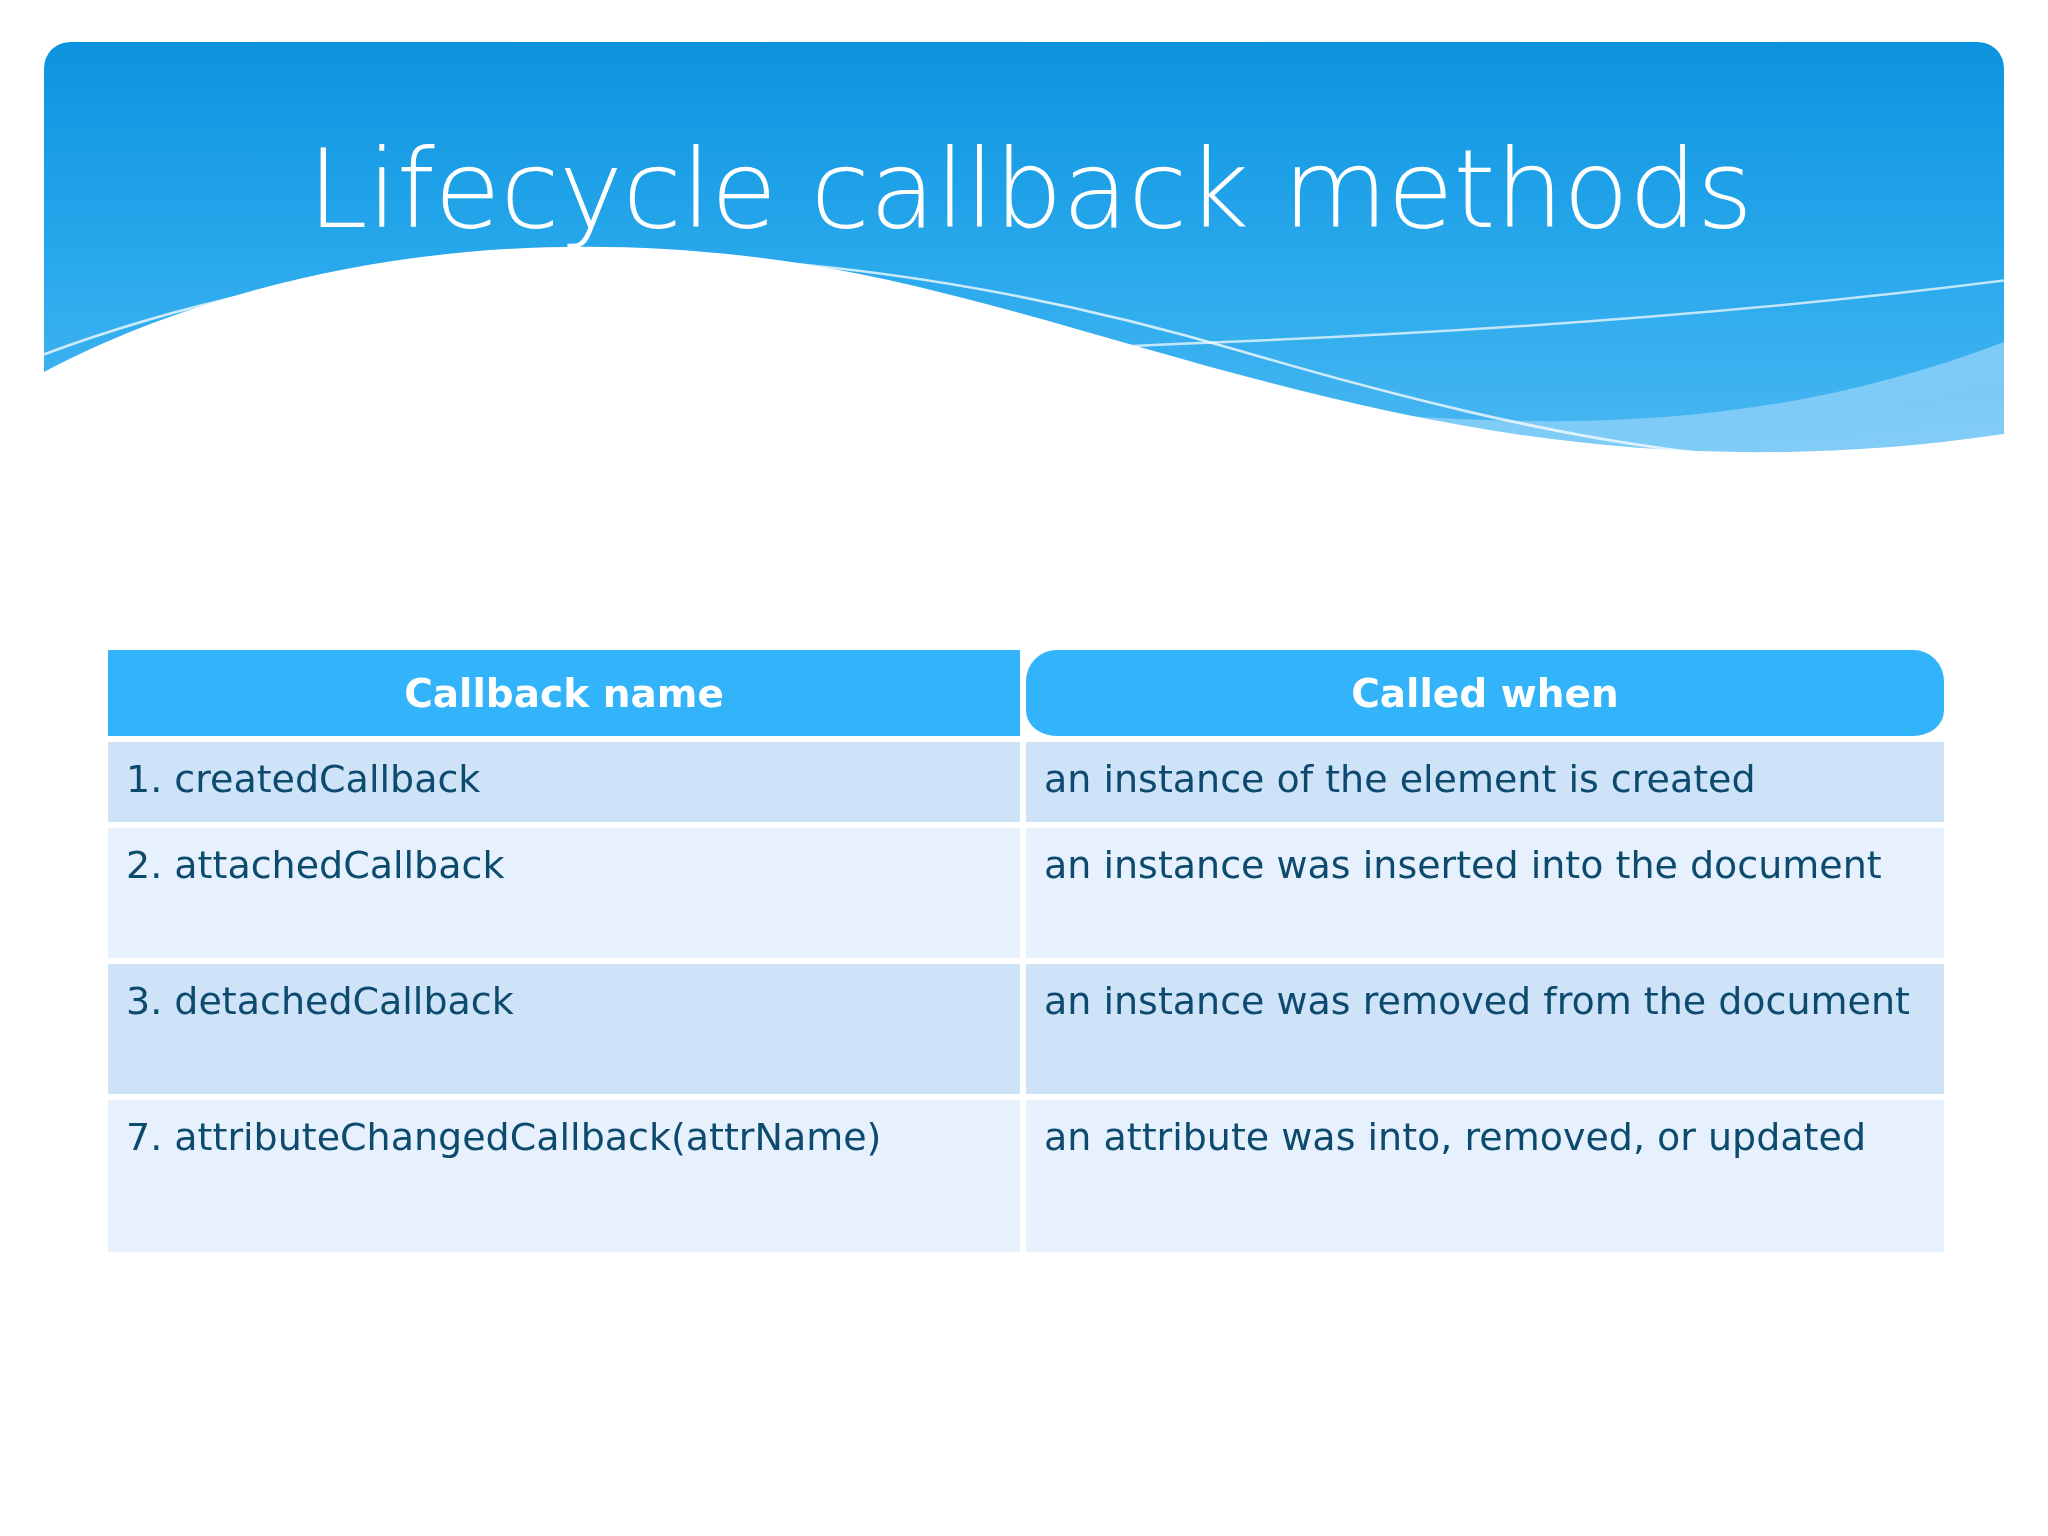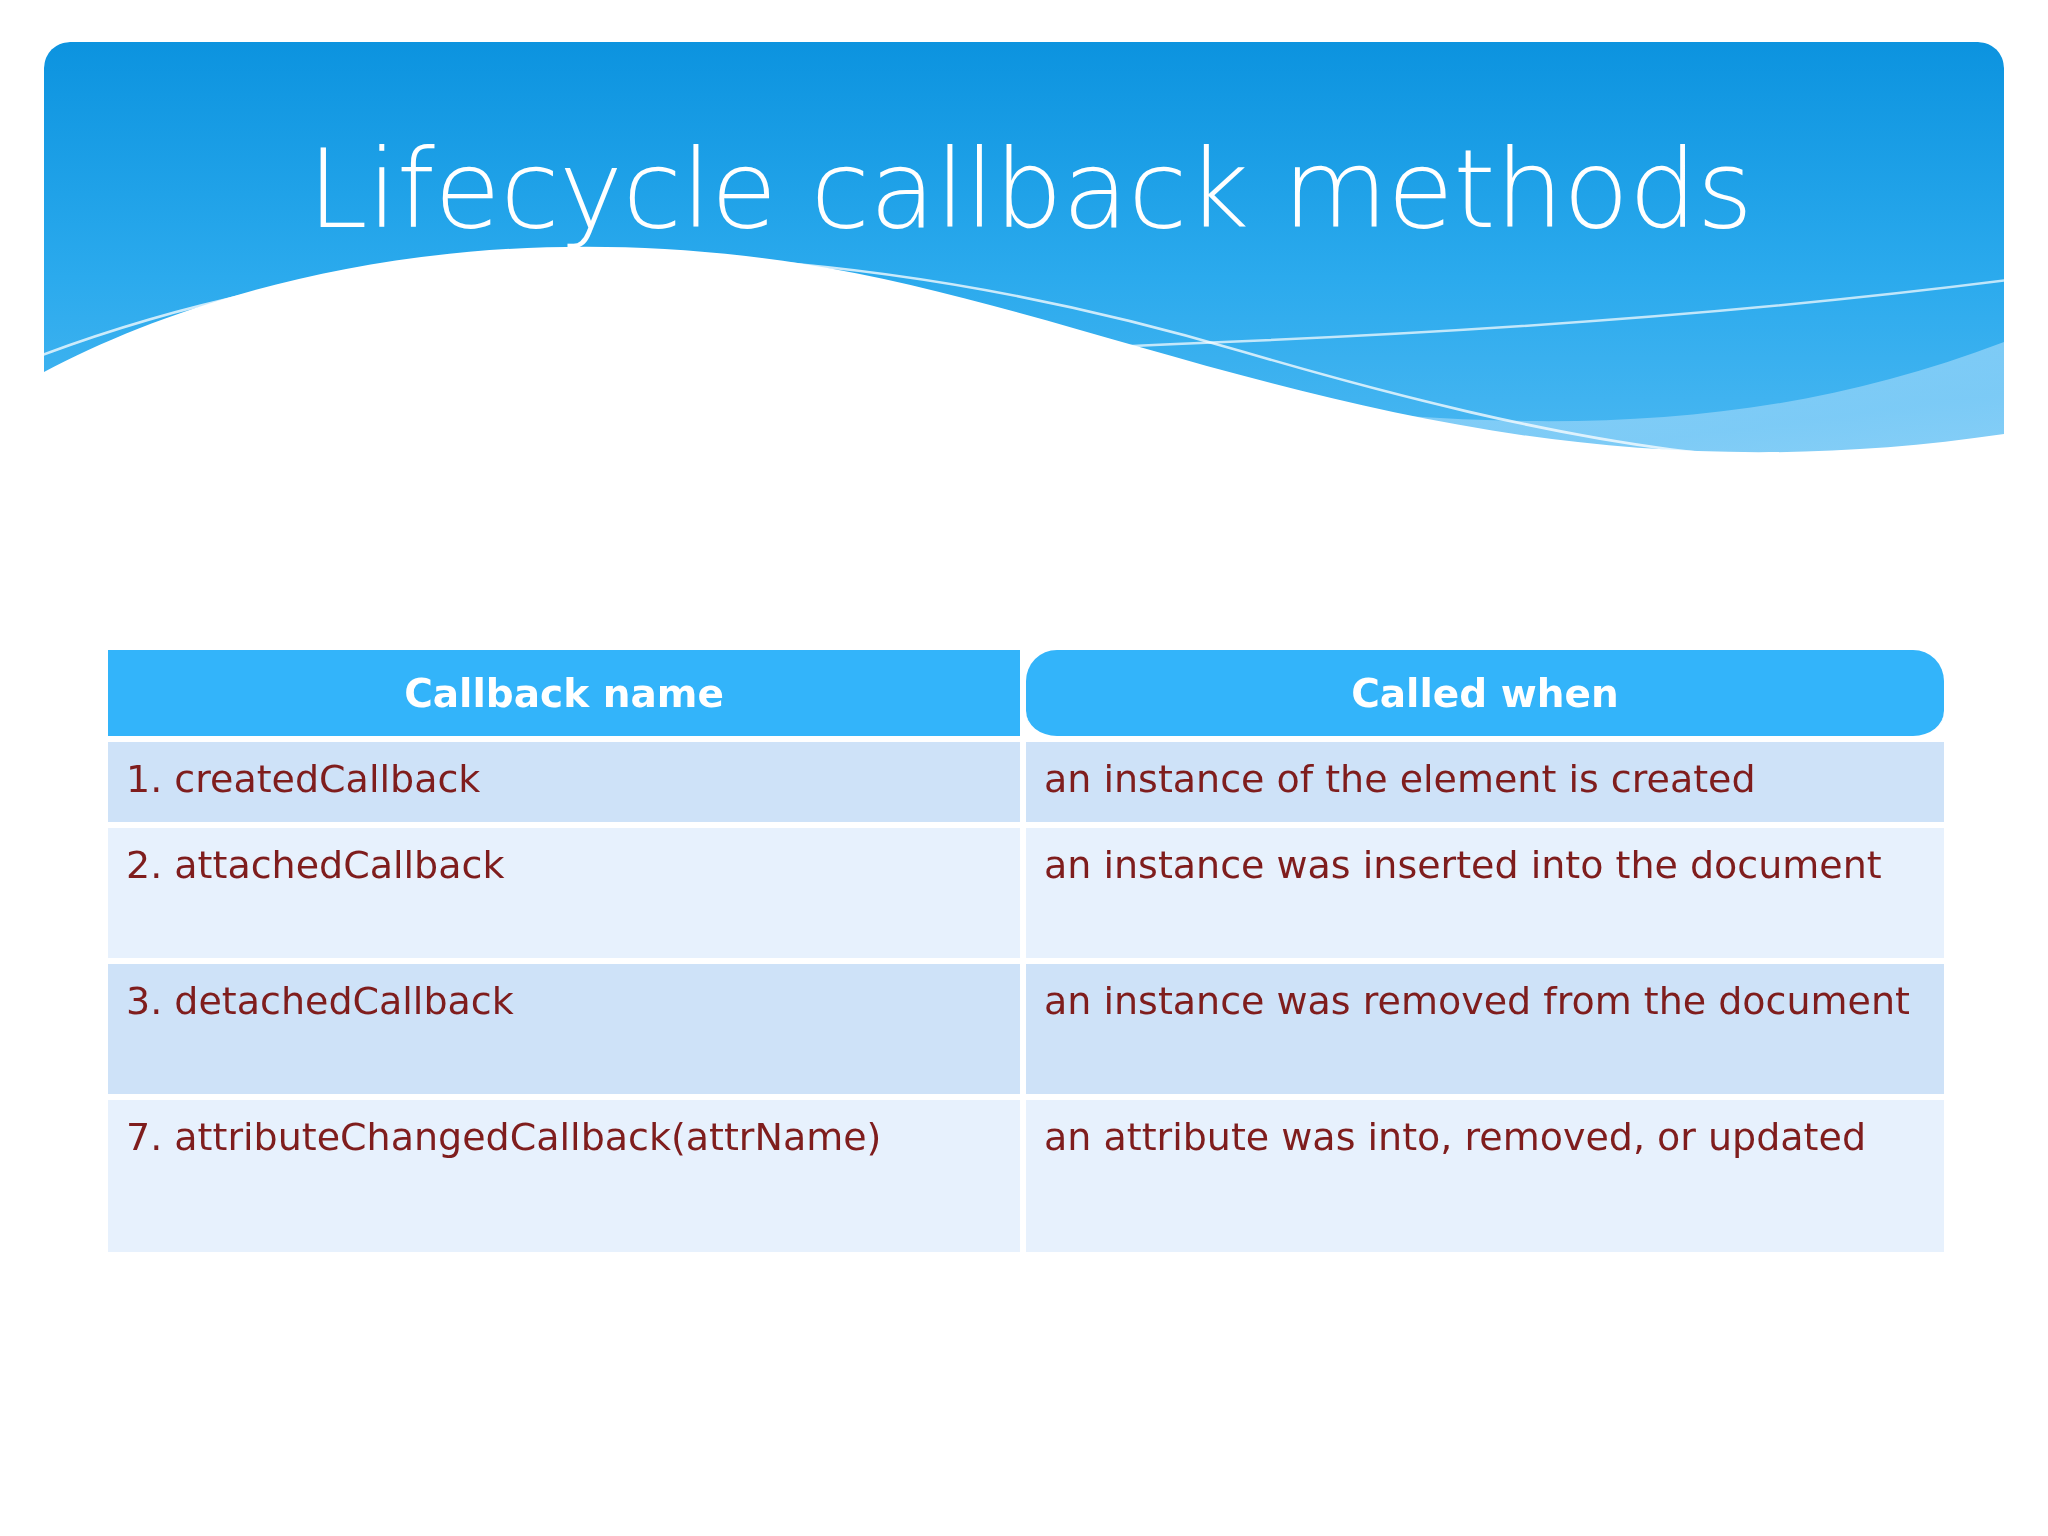--- a/index.html
+++ b/index.html
@@ -83,21 +83,21 @@
     vertical-align: middle;
     box-sizing: border-box;
   }
   .callback-table th:last-child { border-right: none; border-radius: 31px; }
 
   .callback-table td {
     font-family: "DejaVu Sans", sans-serif;
     font-weight: normal;
     font-size: 38px;
     line-height: 1.25;
-    color: #7f1d1d;
+    color: #0c4a6e;
     padding: 14px 16px 16px 18px;
     vertical-align: top;
     border-right: 6px solid #ffffff;
     border-bottom: 6px solid #ffffff;
     box-sizing: border-box;
   }
   .callback-table td:last-child { border-right: none; }
 
   .callback-table tr.row-odd  td { background: #CEE2F8; }
   .callback-table tr.row-even td { background: #E7F1FD; }

